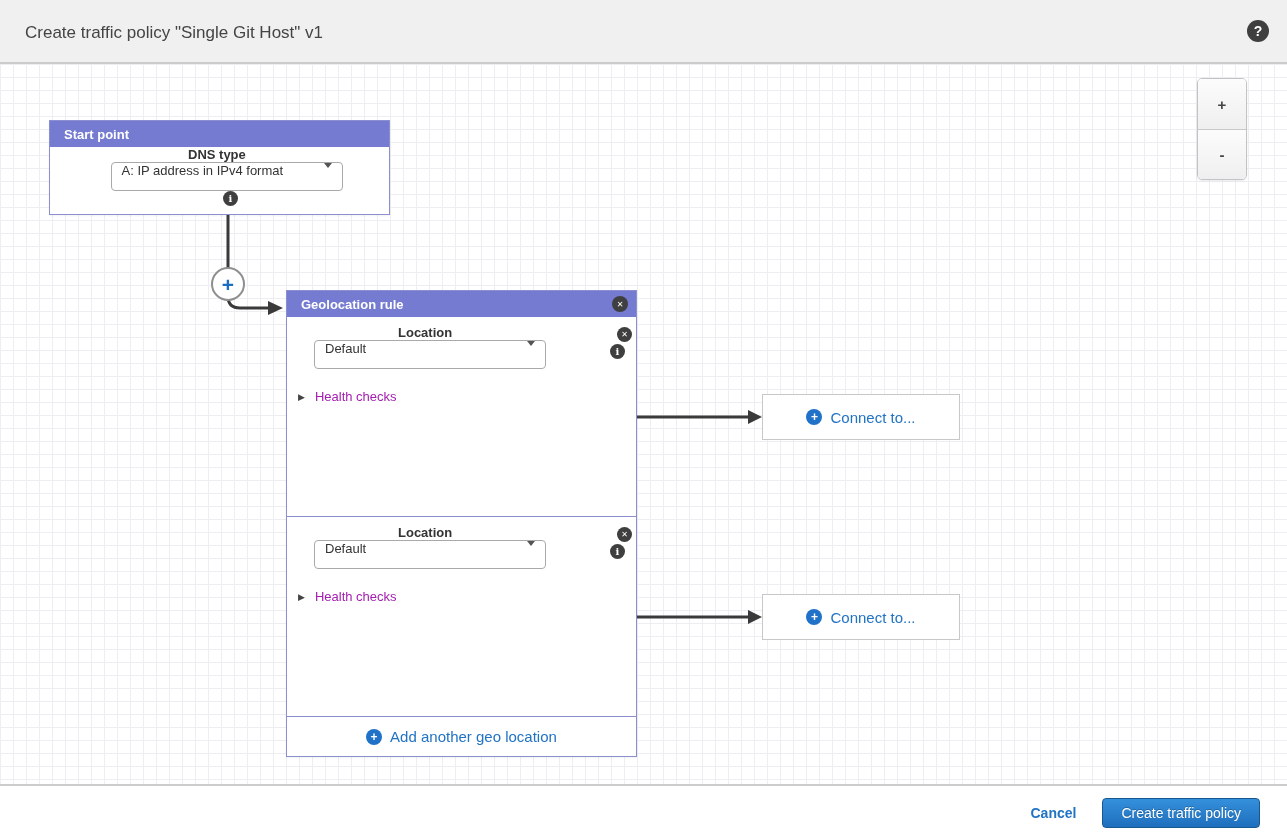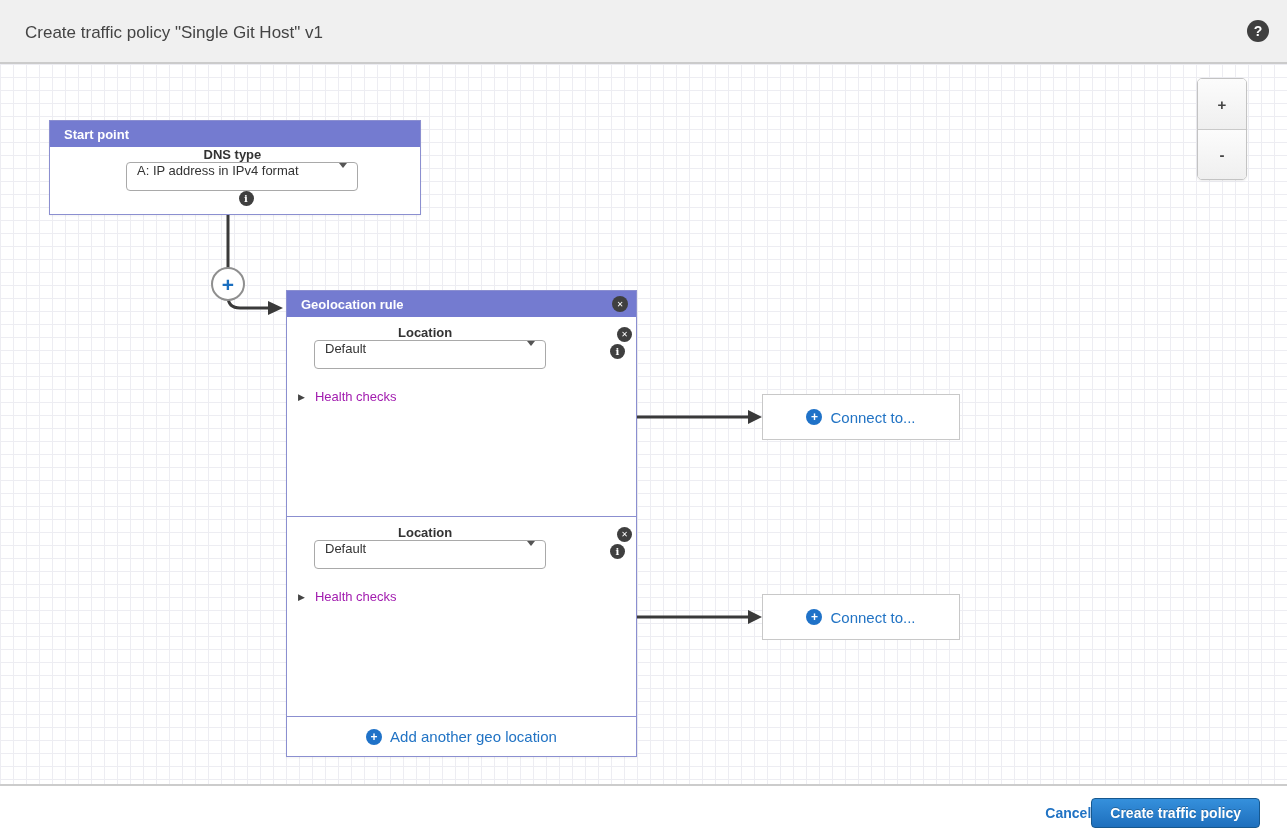--- a/index.html
+++ b/index.html
@@ -82,21 +82,21 @@
   .round-icon.info-glyph { font-size:10px; font-weight:bold; font-family:"DejaVu Serif",serif; }
   .round-icon.close-glyph { font-size:8px; font-weight:bold; }
   .blue-plus {
     width:16px; height:16px; border-radius:50%; background:#1f72c8; color:#fff;
     font-size:12px; font-weight:bold; display:flex; align-items:center; justify-content:center;
     flex:0 0 auto;
   }
 
   
   .start-node {
-    position:absolute; left:49px; top:56px; width:372px;
+    position:absolute; left:49px; top:56px; width:341px;
     background:#fff; border:1px solid #8b8fd0;
     box-shadow:0 1px 2px rgba(0,0,0,.05);
   }
   .start-body { height:67px; display:flex; align-items:center; padding-left:14px;flex-direction:column; }
   .field-label { font-size:13px; font-weight:bold; color:#333; }
   .start-body .field-label { width:77px; }
   .start-body .round-icon { margin-left:8px; }
 
   
   .plus-connector {
@@ -137,28 +137,28 @@
     position:absolute; width:198px; height:46px; background:#fff;
     border:1px solid #c8c8c8;
     display:flex; align-items:center; justify-content:center; gap:8px; cursor:pointer;
   }
   .connect-box.first { left:762px; top:330px; }
   .connect-box.second { left:762px; top:530px; }
 
   
   #actionbar {
     position:absolute; left:0; top:786px; width:1287px; height:54px; background:#fff;
-    display:flex; align-items:center; justify-content:flex-end; padding-right:27px;
+    display:flex; align-items:center; justify-content:flex-end; gap:26px; padding-right:27px;
   }
   .cancel-link { font-size:14px; font-weight:bold; color:#2173c4; cursor:pointer; text-decoration:none; }
   .create-btn {
     height:30px; padding:0 18px;
     background:linear-gradient(#3590dc,#1e6fbd);
     border:1px solid #16588f; border-radius:4px;
-    color:#fff; font-size:14px; font-weight:bold; cursor:pointer;
+    color:#fff; font-size:14px; font-weight:normal; cursor:pointer;
     text-shadow:0 -1px 0 rgba(0,0,0,.25);
     font-family:"Liberation Sans",sans-serif;
   }
 </style>
 </head>
 <body>
 
 <div id="topbar">
   <div class="page-title">Create traffic policy "Single Git Host" v1</div>
   <div class="help-icon">?</div>

